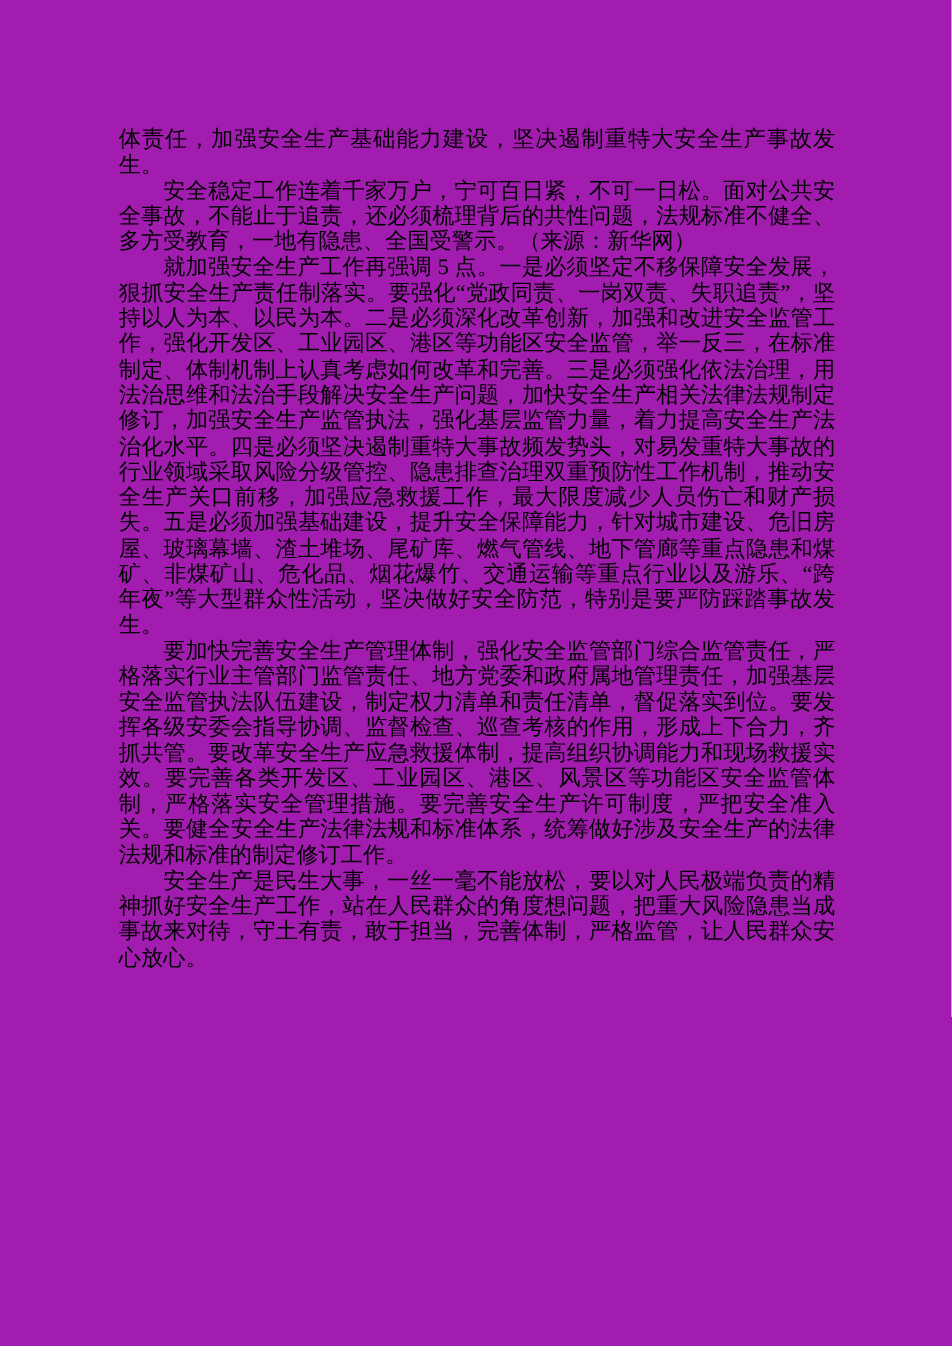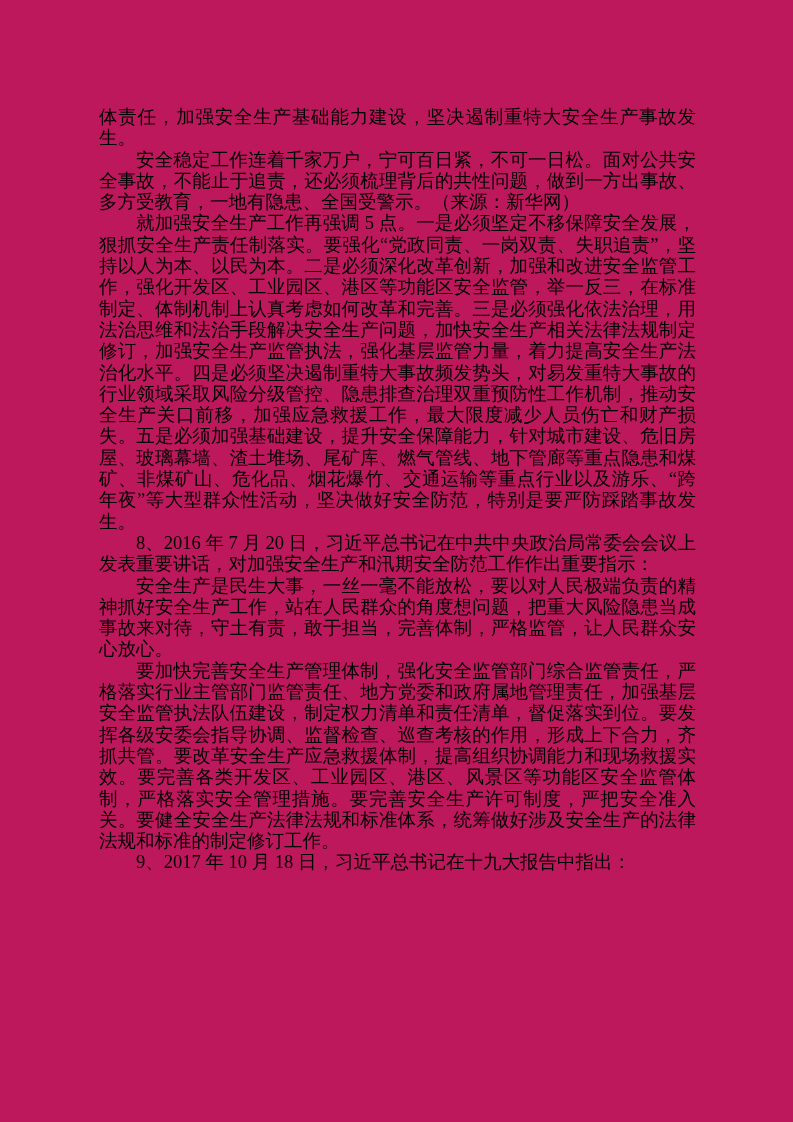--- a/index.html
+++ b/index.html
@@ -4,21 +4,21 @@
 <style>
   html, body {
     margin: 0;
     padding: 0;
     background: #ffffff;
   }
   .page {
     position: relative;
     width: 793px;
     height: 1122px;
-    background: #be185d;
+    background: #a21caf;
     overflow: hidden;
     font-family: "Liberation Serif", "DejaVu Serif", serif;
   }
   .content {
     position: absolute;
     left: 99px;
     top: 107px;
     width: 597px;
     color: #000000;
     font-size: 18.5px;
@@ -32,20 +32,18 @@
   .para.indent {
     text-indent: 2em;
   }
 </style>
 </head>
 <body>
 
 <div class="page">
   <div class="content">
     <p class="para">体责任，加强安全生产基础能力建设，坚决遏制重特大安全生产事故发生。</p>
-    <p class="para indent">安全稳定工作连着千家万户，宁可百日紧，不可一日松。面对公共安全事故，不能止于追责，还必须梳理背后的共性问题，做到一方出事故、多方受教育，一地有隐患、全国受警示。（来源：新华网）</p>
+    <p class="para indent">安全稳定工作连着千家万户，宁可百日紧，不可一日松。面对公共安全事故，不能止于追责，还必须梳理背后的共性问题，法规标准不健全、多方受教育，一地有隐患、全国受警示。（来源：新华网）</p>
     <p class="para indent">就加强安全生产工作再强调 5 点。一是必须坚定不移保障安全发展，狠抓安全生产责任制落实。要强化“党政同责、一岗双责、失职追责”，坚持以人为本、以民为本。二是必须深化改革创新，加强和改进安全监管工作，强化开发区、工业园区、港区等功能区安全监管，举一反三，在标准制定、体制机制上认真考虑如何改革和完善。三是必须强化依法治理，用法治思维和法治手段解决安全生产问题，加快安全生产相关法律法规制定修订，加强安全生产监管执法，强化基层监管力量，着力提高安全生产法治化水平。四是必须坚决遏制重特大事故频发势头，对易发重特大事故的行业领域采取风险分级管控、隐患排查治理双重预防性工作机制，推动安全生产关口前移，加强应急救援工作，最大限度减少人员伤亡和财产损失。五是必须加强基础建设，提升安全保障能力，针对城市建设、危旧房屋、玻璃幕墙、渣土堆场、尾矿库、燃气管线、地下管廊等重点隐患和煤矿、非煤矿山、危化品、烟花爆竹、交通运输等重点行业以及游乐、“跨年夜”等大型群众性活动，坚决做好安全防范，特别是要严防踩踏事故发生。</p>
-    <p class="para indent">8、2016 年 7 月 20 日，习近平总书记在中共中央政治局常委会会议上发表重要讲话，对加强安全生产和汛期安全防范工作作出重要指示：</p>
+    <p class="para indent">要加快完善安全生产管理体制，强化安全监管部门综合监管责任，严格落实行业主管部门监管责任、地方党委和政府属地管理责任，加强基层安全监管执法队伍建设，制定权力清单和责任清单，督促落实到位。要发挥各级安委会指导协调、监督检查、巡查考核的作用，形成上下合力，齐抓共管。要改革安全生产应急救援体制，提高组织协调能力和现场救援实效。要完善各类开发区、工业园区、港区、风景区等功能区安全监管体制，严格落实安全管理措施。要完善安全生产许可制度，严把安全准入关。要健全安全生产法律法规和标准体系，统筹做好涉及安全生产的法律法规和标准的制定修订工作。</p>
     <p class="para indent">安全生产是民生大事，一丝一毫不能放松，要以对人民极端负责的精神抓好安全生产工作，站在人民群众的角度想问题，把重大风险隐患当成事故来对待，守土有责，敢于担当，完善体制，严格监管，让人民群众安心放心。</p>
-    <p class="para indent">要加快完善安全生产管理体制，强化安全监管部门综合监管责任，严格落实行业主管部门监管责任、地方党委和政府属地管理责任，加强基层安全监管执法队伍建设，制定权力清单和责任清单，督促落实到位。要发挥各级安委会指导协调、监督检查、巡查考核的作用，形成上下合力，齐抓共管。要改革安全生产应急救援体制，提高组织协调能力和现场救援实效。要完善各类开发区、工业园区、港区、风景区等功能区安全监管体制，严格落实安全管理措施。要完善安全生产许可制度，严把安全准入关。要健全安全生产法律法规和标准体系，统筹做好涉及安全生产的法律法规和标准的制定修订工作。</p>
-    <p class="para indent">9、2017 年 10 月 18 日，习近平总书记在十九大报告中指出：</p>
   </div>
 </div>
 
 </body></html>

